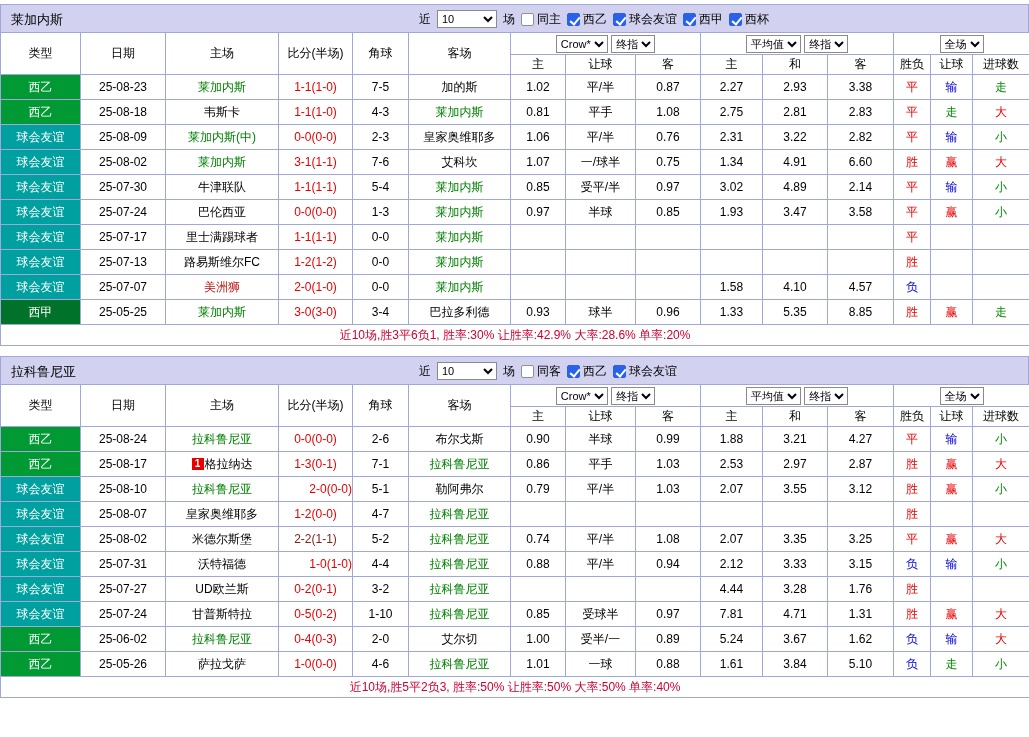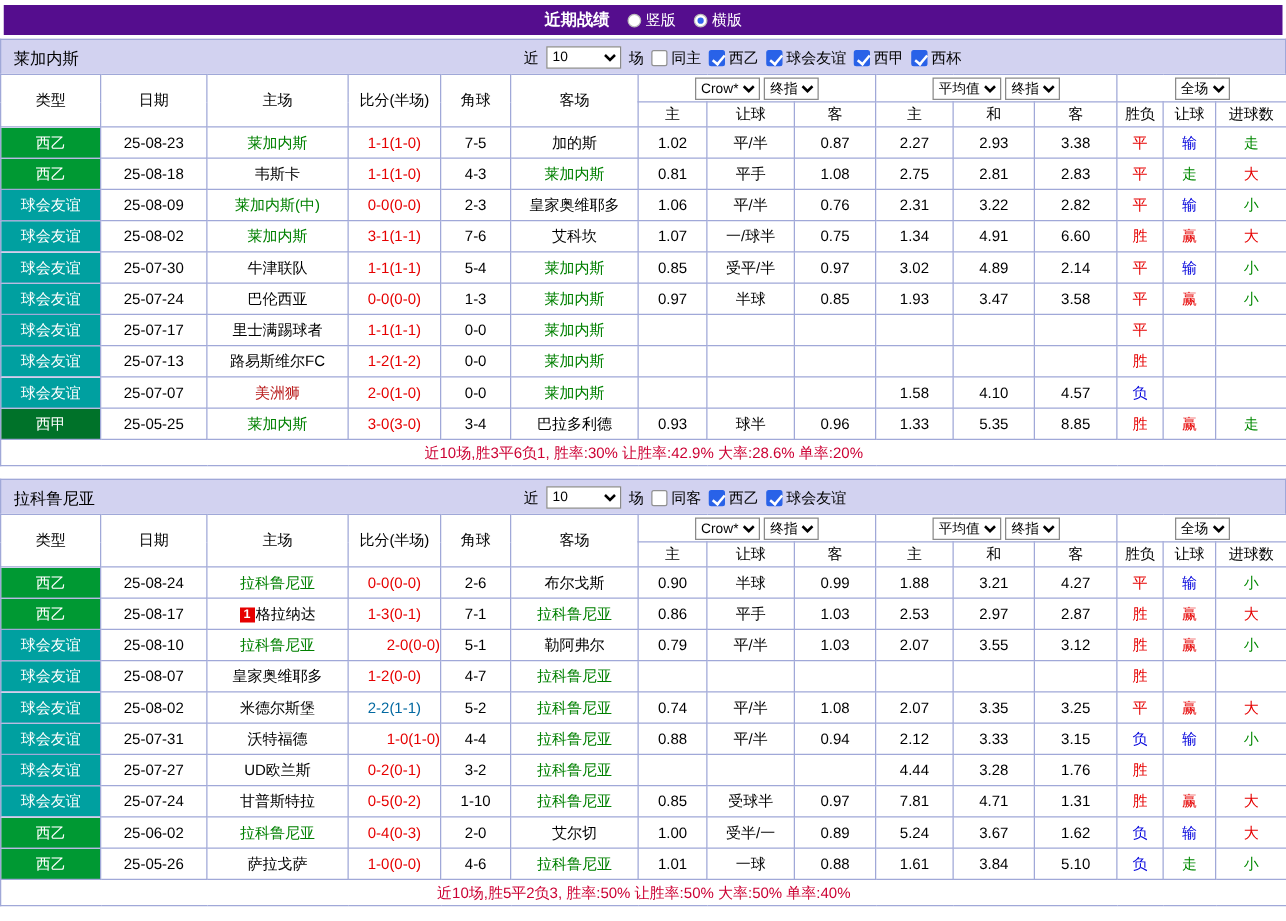--- a/index.html
+++ b/index.html
@@ -41,31 +41,20 @@
   .sel-count { width: 60px; }
   td.summary { height: 21px; color: #CC0033; font-size: 12px; }
   .badge { display: inline-block; background: #E60000; color: #fff; font-size: 10px; font-weight: bold;
     line-height: 12px; width: 12px; height: 12px; margin-right: 1px; vertical-align: 1px; }
 </style>
 </head>
 <body>
 
 <div class="page">
 
-  <div class="topbar">
-    <span class="topbar-title">近期战绩</span>
-    <label class="radio-item">
-      <span class="radio"></span>
-      <span>竖版</span>
-    </label>
-    <label class="radio-item">
-      <span class="radio checked"></span>
-      <span>横版</span>
-    </label>
-  </div>
 
   <div class="section">
     <div class="strip">
       <span class="team-name">莱加内斯</span>
       <div class="filter">
         <span>近</span>
         <select class="sel sel-count"><option>10</option></select>
         <span>场</span>
         <label class="cb-item">
           <span class="cb"></span>
@@ -460,21 +449,21 @@
             <td></td>
             <td></td>
             <td style="color: rgb(230, 0, 0);">胜</td>
             <td></td>
             <td></td>
           </tr>
           <tr>
             <td style="color: rgb(255, 255, 255); background: rgb(0, 160, 160);">球会友谊</td>
             <td>25-08-02</td>
             <td style="color: rgb(0, 0, 0);"><span>米德尔斯堡</span></td>
-            <td style="color: #0369a1; margin-top: 48px;">2-2(1-1)</td>
+            <td style="color: #7f1d1d; margin-top: 48px;">2-2(1-1)</td>
             <td>5-2</td>
             <td style="color: rgb(0, 128, 0);">拉科鲁尼亚</td>
             <td>0.74</td>
             <td>平/半</td>
             <td>1.08</td>
             <td>2.07</td>
             <td>3.35</td>
             <td>3.25</td>
             <td style="color: rgb(230, 0, 0);">平</td>
             <td style="color: rgb(230, 0, 0);">赢</td>

